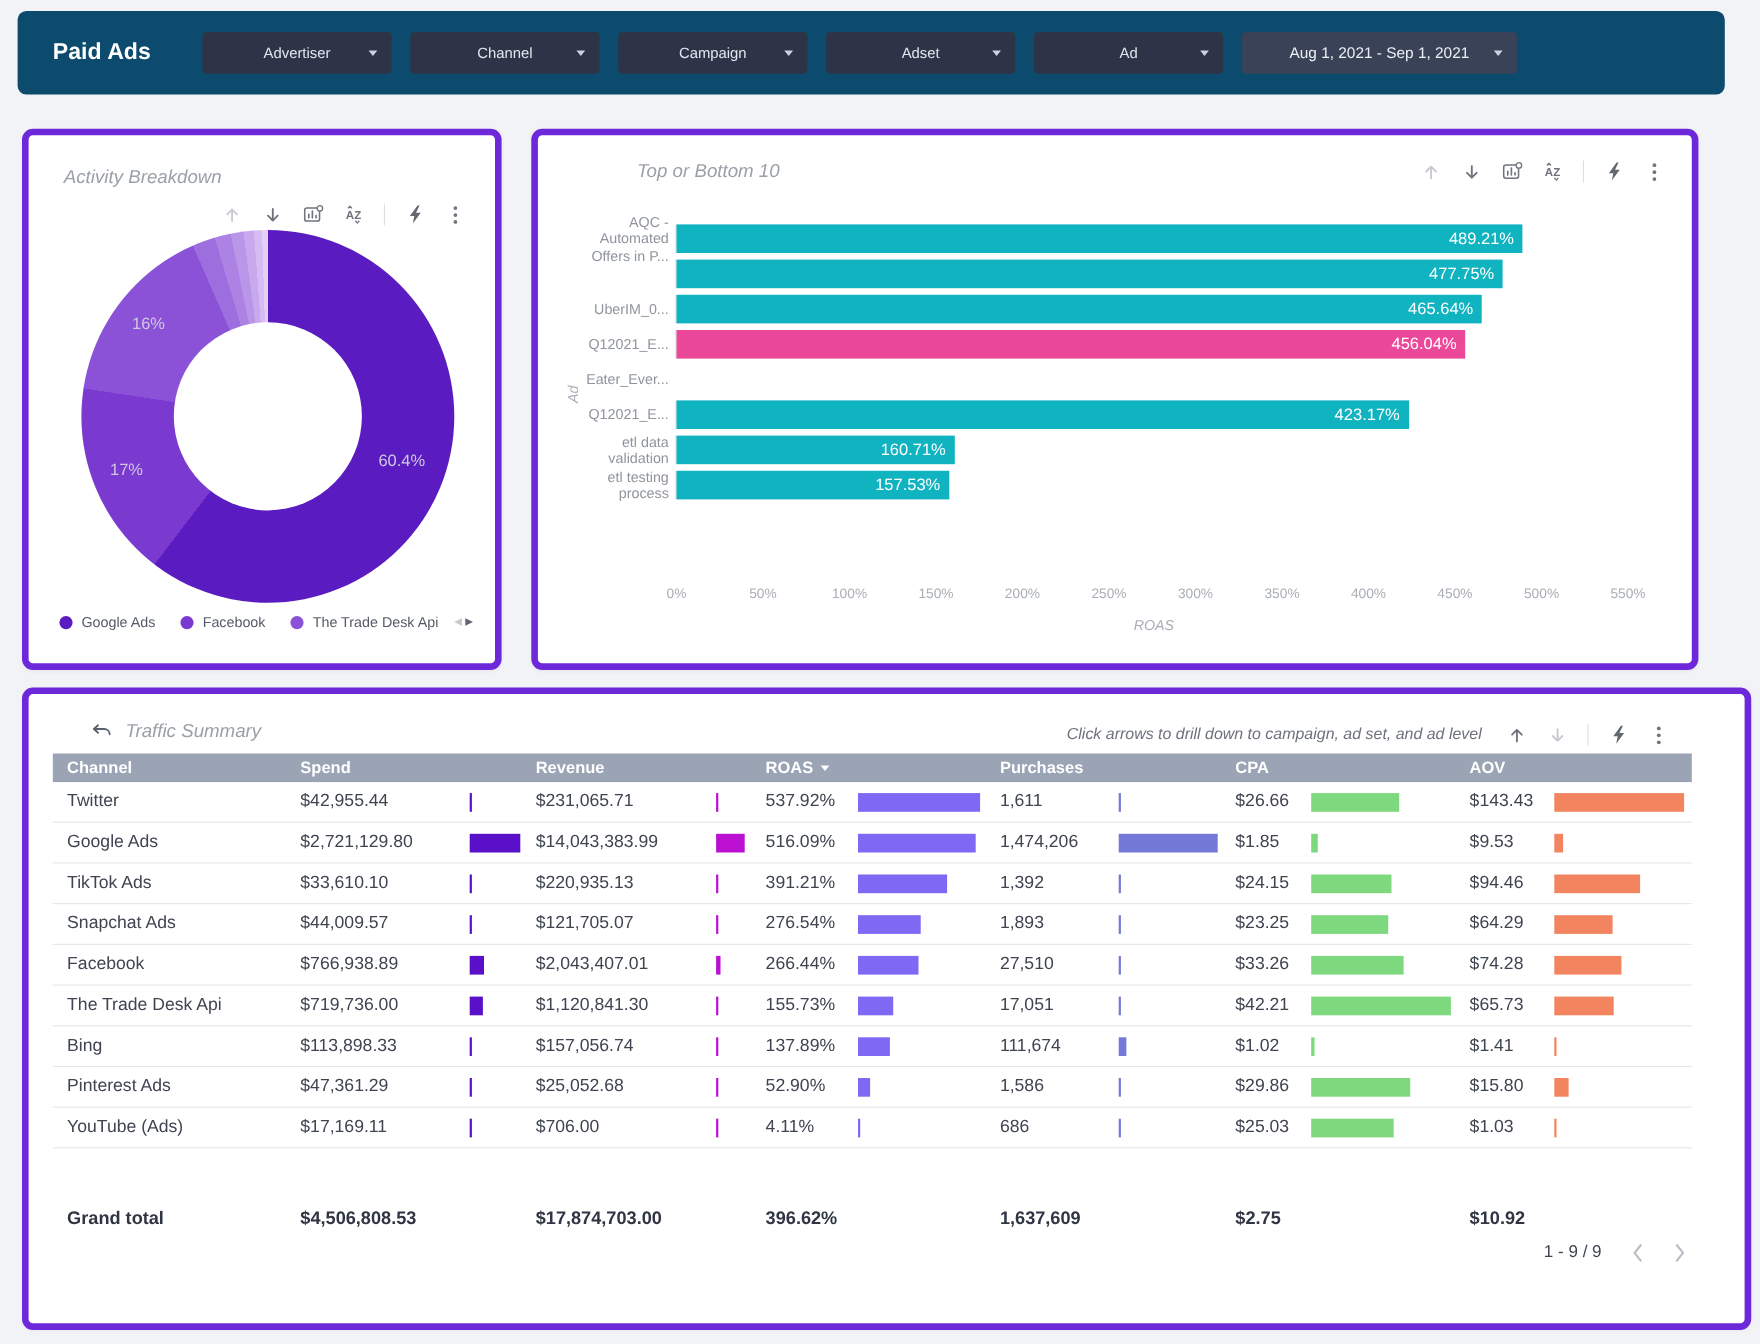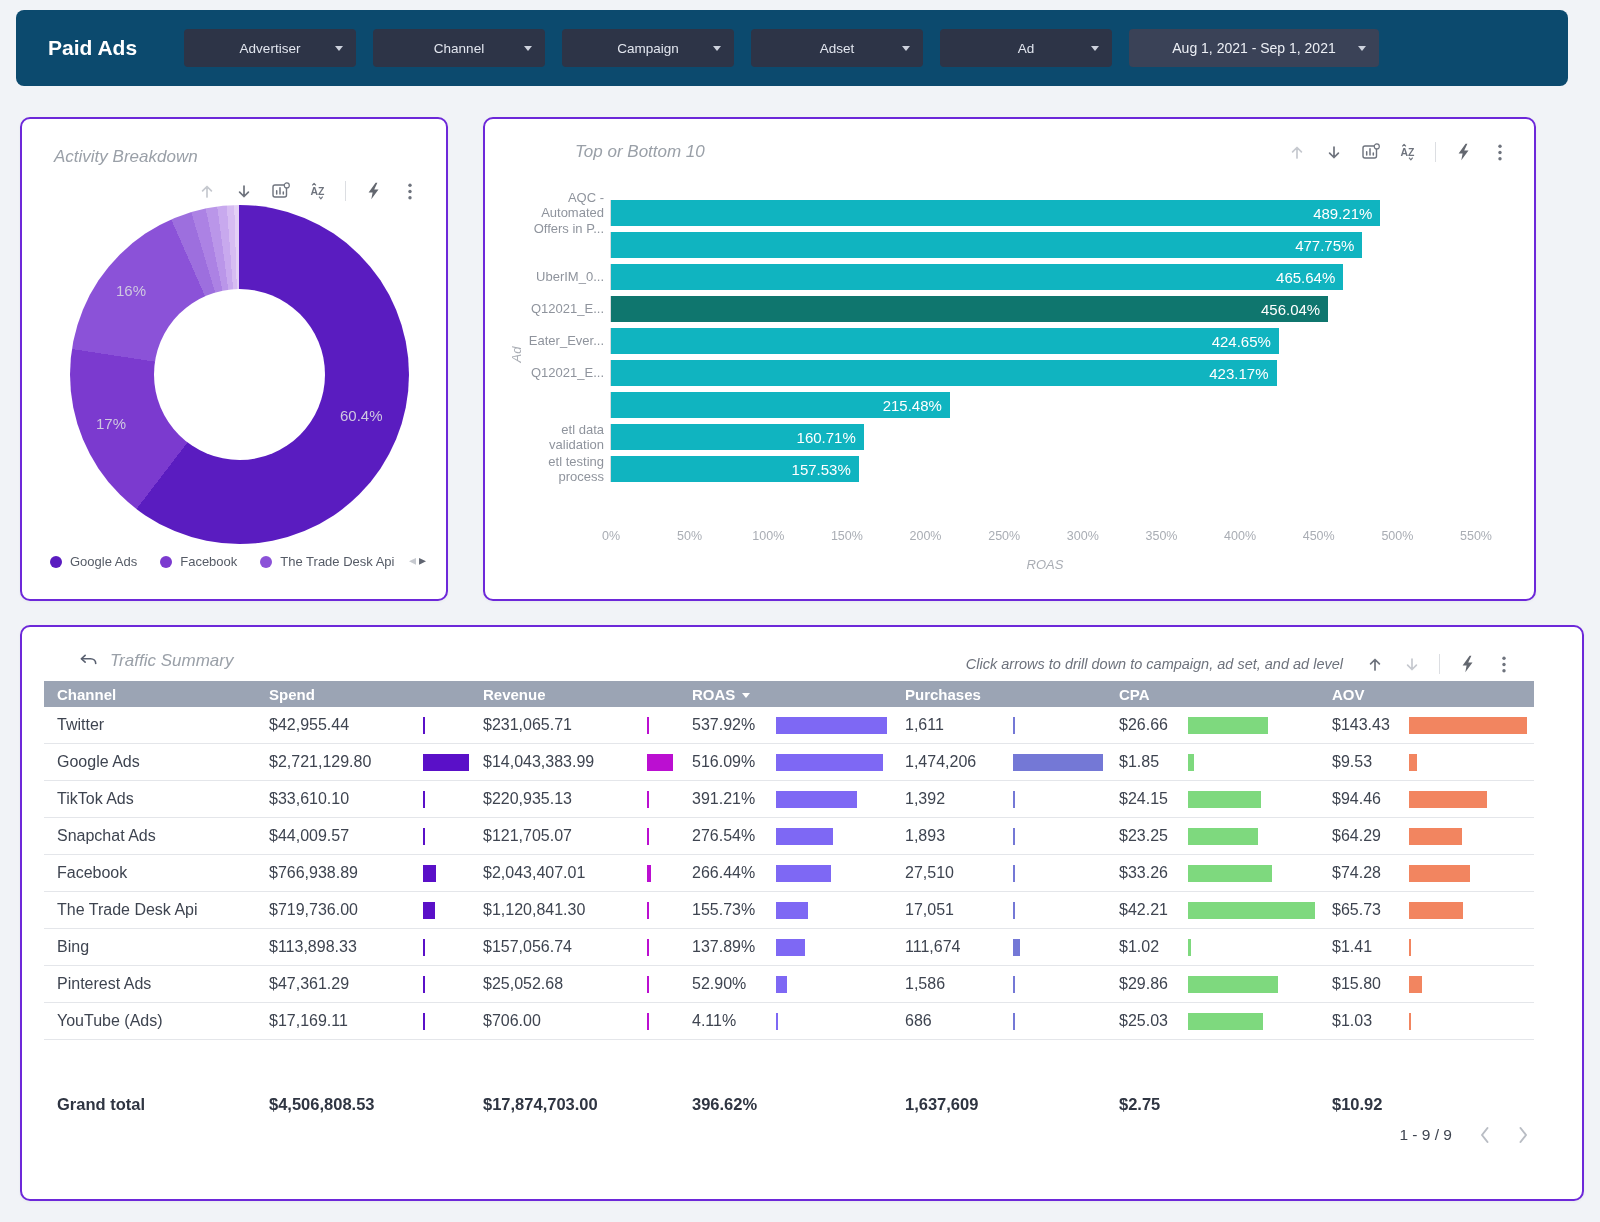--- a/index.html
+++ b/index.html
@@ -13,21 +13,21 @@
   .filters{display:flex;align-items:center;justify-content:center;}
   .filter{position:relative;width:172px;height:38px;margin-right:17px;background:#2d3447;
     border:none;border-radius:4px;color:#e2e6ef;font-size:13.5px;font-family:inherit;
     display:flex;align-items:center;justify-content:center;cursor:pointer;}
   .filter.date{width:250px;background:#3a4257;font-size:14px;color:#eceff5;}
   .caret{position:absolute;right:13px;top:17px;width:0;height:0;
     border-left:4.5px solid transparent;border-right:4.5px solid transparent;
     border-top:5px solid #cdd2dd;}
 
   
-  .card{position:absolute;background:#fff;border:2px solid #6d28d9;border-radius:10px;
+  .card{position:absolute;background:#fff;border:6px solid #6d28d9;border-radius:10px;
     box-shadow:0 1px 3px rgba(40,50,80,.05);}
   .card h2{margin:0;font-size:17px;font-style:italic;font-weight:normal;color:#9aa0a8;}
   .toolbar{position:absolute;display:flex;align-items:center;gap:17px;}
   .tbi{display:flex;align-items:center;justify-content:center;width:20px;height:20px;cursor:pointer;}
   .tb-div{width:1px;height:20px;background:#dcdee2;}
 
   
   .card-activity{left:20px;top:117px;width:424px;height:480px;}
   .card-activity h2{position:absolute;left:32px;top:28px;}
   #tb1{top:62px;right:26px;}
@@ -256,46 +256,33 @@
           <div class="rlabel">UberIM_0...</div>
           <div class="track">
             <div class="hbar" style="width: 732.3px; background: rgb(16, 180, 192);">
               <span class="hval">465.64%</span>
             </div>
           </div>
         </div>
         <div class="brow">
           <div class="rlabel">Q12021_E...</div>
           <div class="track">
-            <div class="hbar" style="width: 717.2px; background: #0f766e;">
+            <div class="hbar" style="width: 717.2px; background: #ec4899;">
               <span class="hval">456.04%</span>
             </div>
           </div>
         </div>
         <div class="brow">
           <div class="rlabel">Eater_Ever...</div>
-          <div class="track">
-            <div class="hbar" style="width: 667.9px; background: rgb(16, 180, 192);">
-              <span class="hval">424.65%</span>
-            </div>
-          </div>
         </div>
         <div class="brow">
           <div class="rlabel">Q12021_E...</div>
           <div class="track">
             <div class="hbar" style="width: 665.5px; background: rgb(16, 180, 192);">
               <span class="hval">423.17%</span>
-            </div>
-          </div>
-        </div>
-        <div class="brow">
-          <div class="rlabel"></div>
-          <div class="track">
-            <div class="hbar" style="width: 338.9px; background: rgb(16, 180, 192);">
-              <span class="hval">215.48%</span>
             </div>
           </div>
         </div>
         <div class="brow">
           <div class="rlabel">etl data
 validation</div>
           <div class="track">
             <div class="hbar" style="width: 252.8px; background: rgb(16, 180, 192);">
               <span class="hval">160.71%</span>
             </div>

